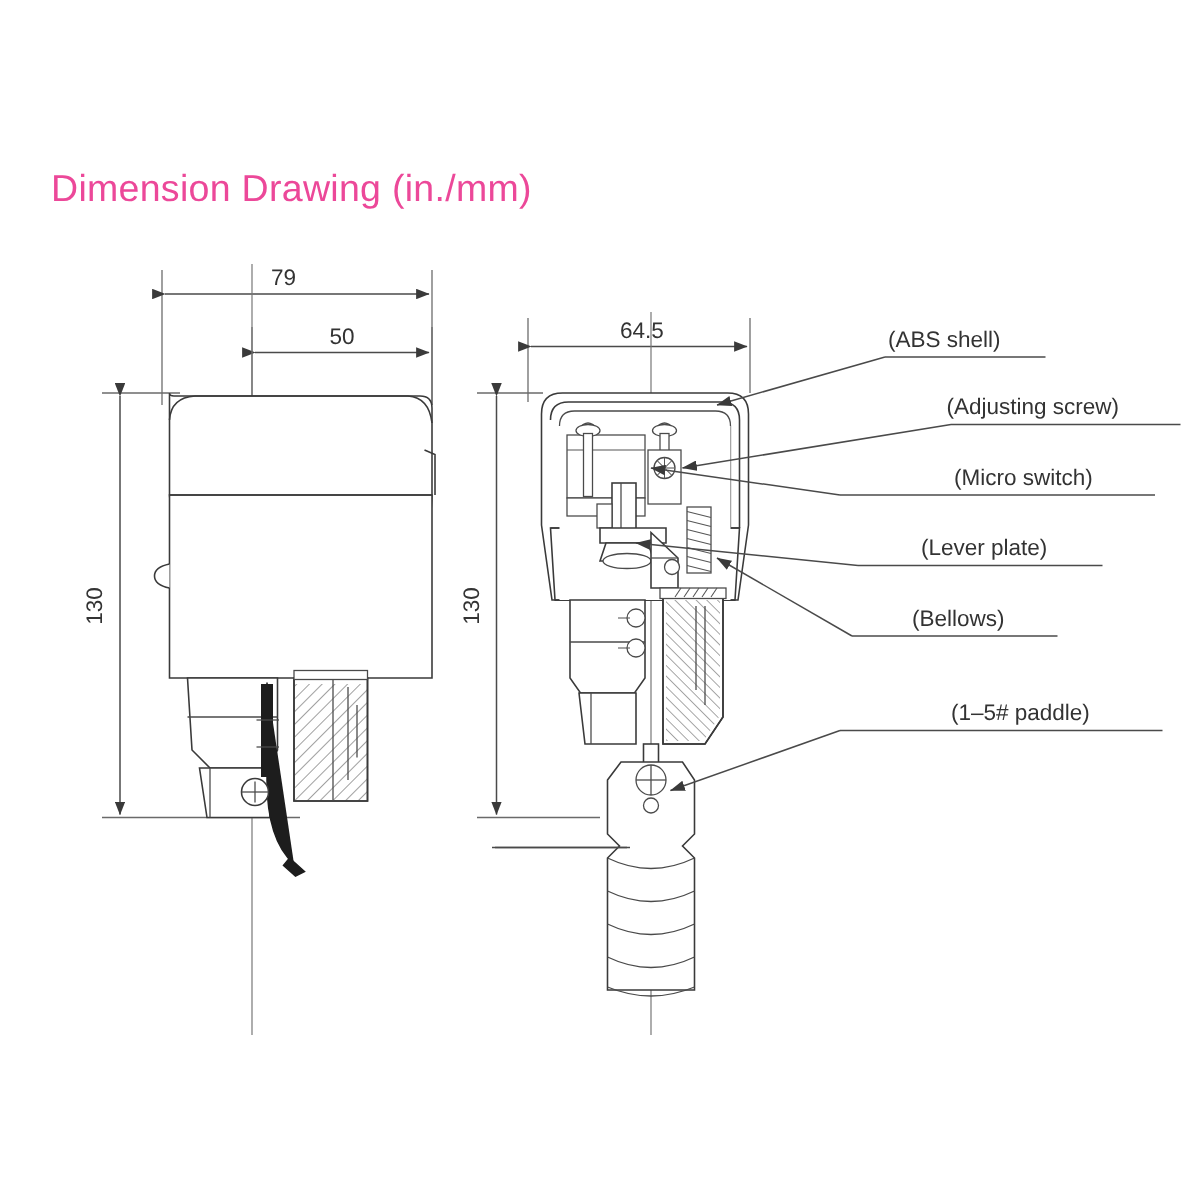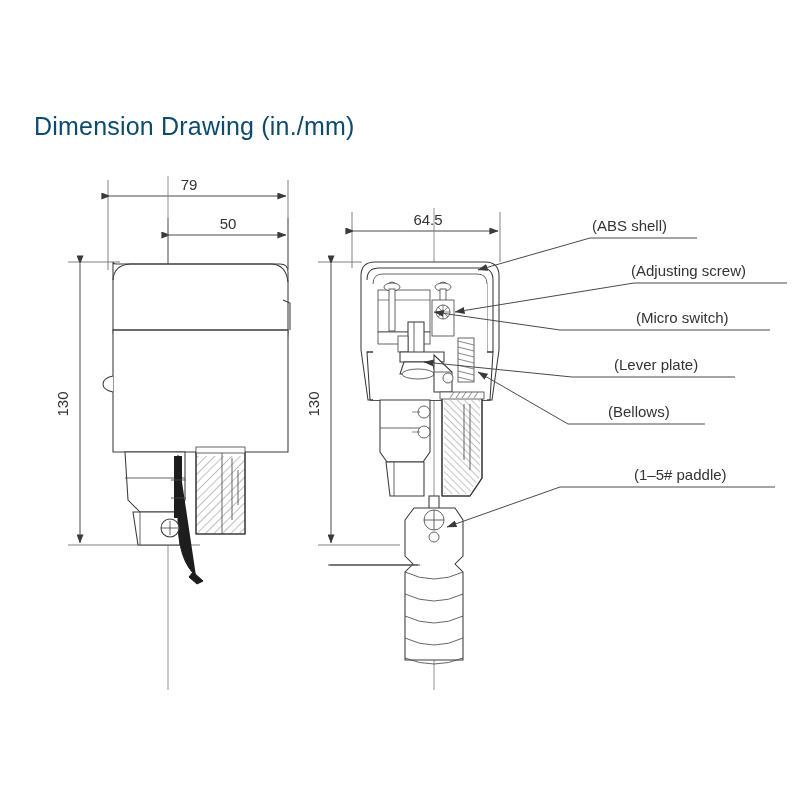--- a/index.html
+++ b/index.html
@@ -4,21 +4,21 @@
 <style>
   html,body{margin:0;padding:0;}
   body{
     width:800px;height:800px;background:#ffffff;
     font-family:"Liberation Sans","DejaVu Sans",sans-serif;
     overflow:hidden;
   }
   #sheet{position:relative;width:800px;height:800px;background:#fff;}
   #title{
     position:absolute;left:34px;top:112px;
-    font-size:25px;color:#0c4a6e;letter-spacing:.2px;
+    font-size:25px;color:#ec4899;letter-spacing:.2px;
     white-space:nowrap;
   }
   svg{position:absolute;left:0;top:0;width:800px;height:800px;}
   .ln{fill:none;stroke:#3a3a3a;stroke-width:1.05;}
   .ln-t{fill:none;stroke:#4a4a4a;stroke-width:.85;}
   .ln-h{fill:none;stroke:#555;stroke-width:.7;}
   .dimln{fill:none;stroke:#4a4a4a;stroke-width:1;}
   .extln{fill:none;stroke:#6a6a6a;stroke-width:.85;}
   .ctr{fill:none;stroke:#777;stroke-width:.8;}
   .lead{fill:none;stroke:#4a4a4a;stroke-width:1;}

